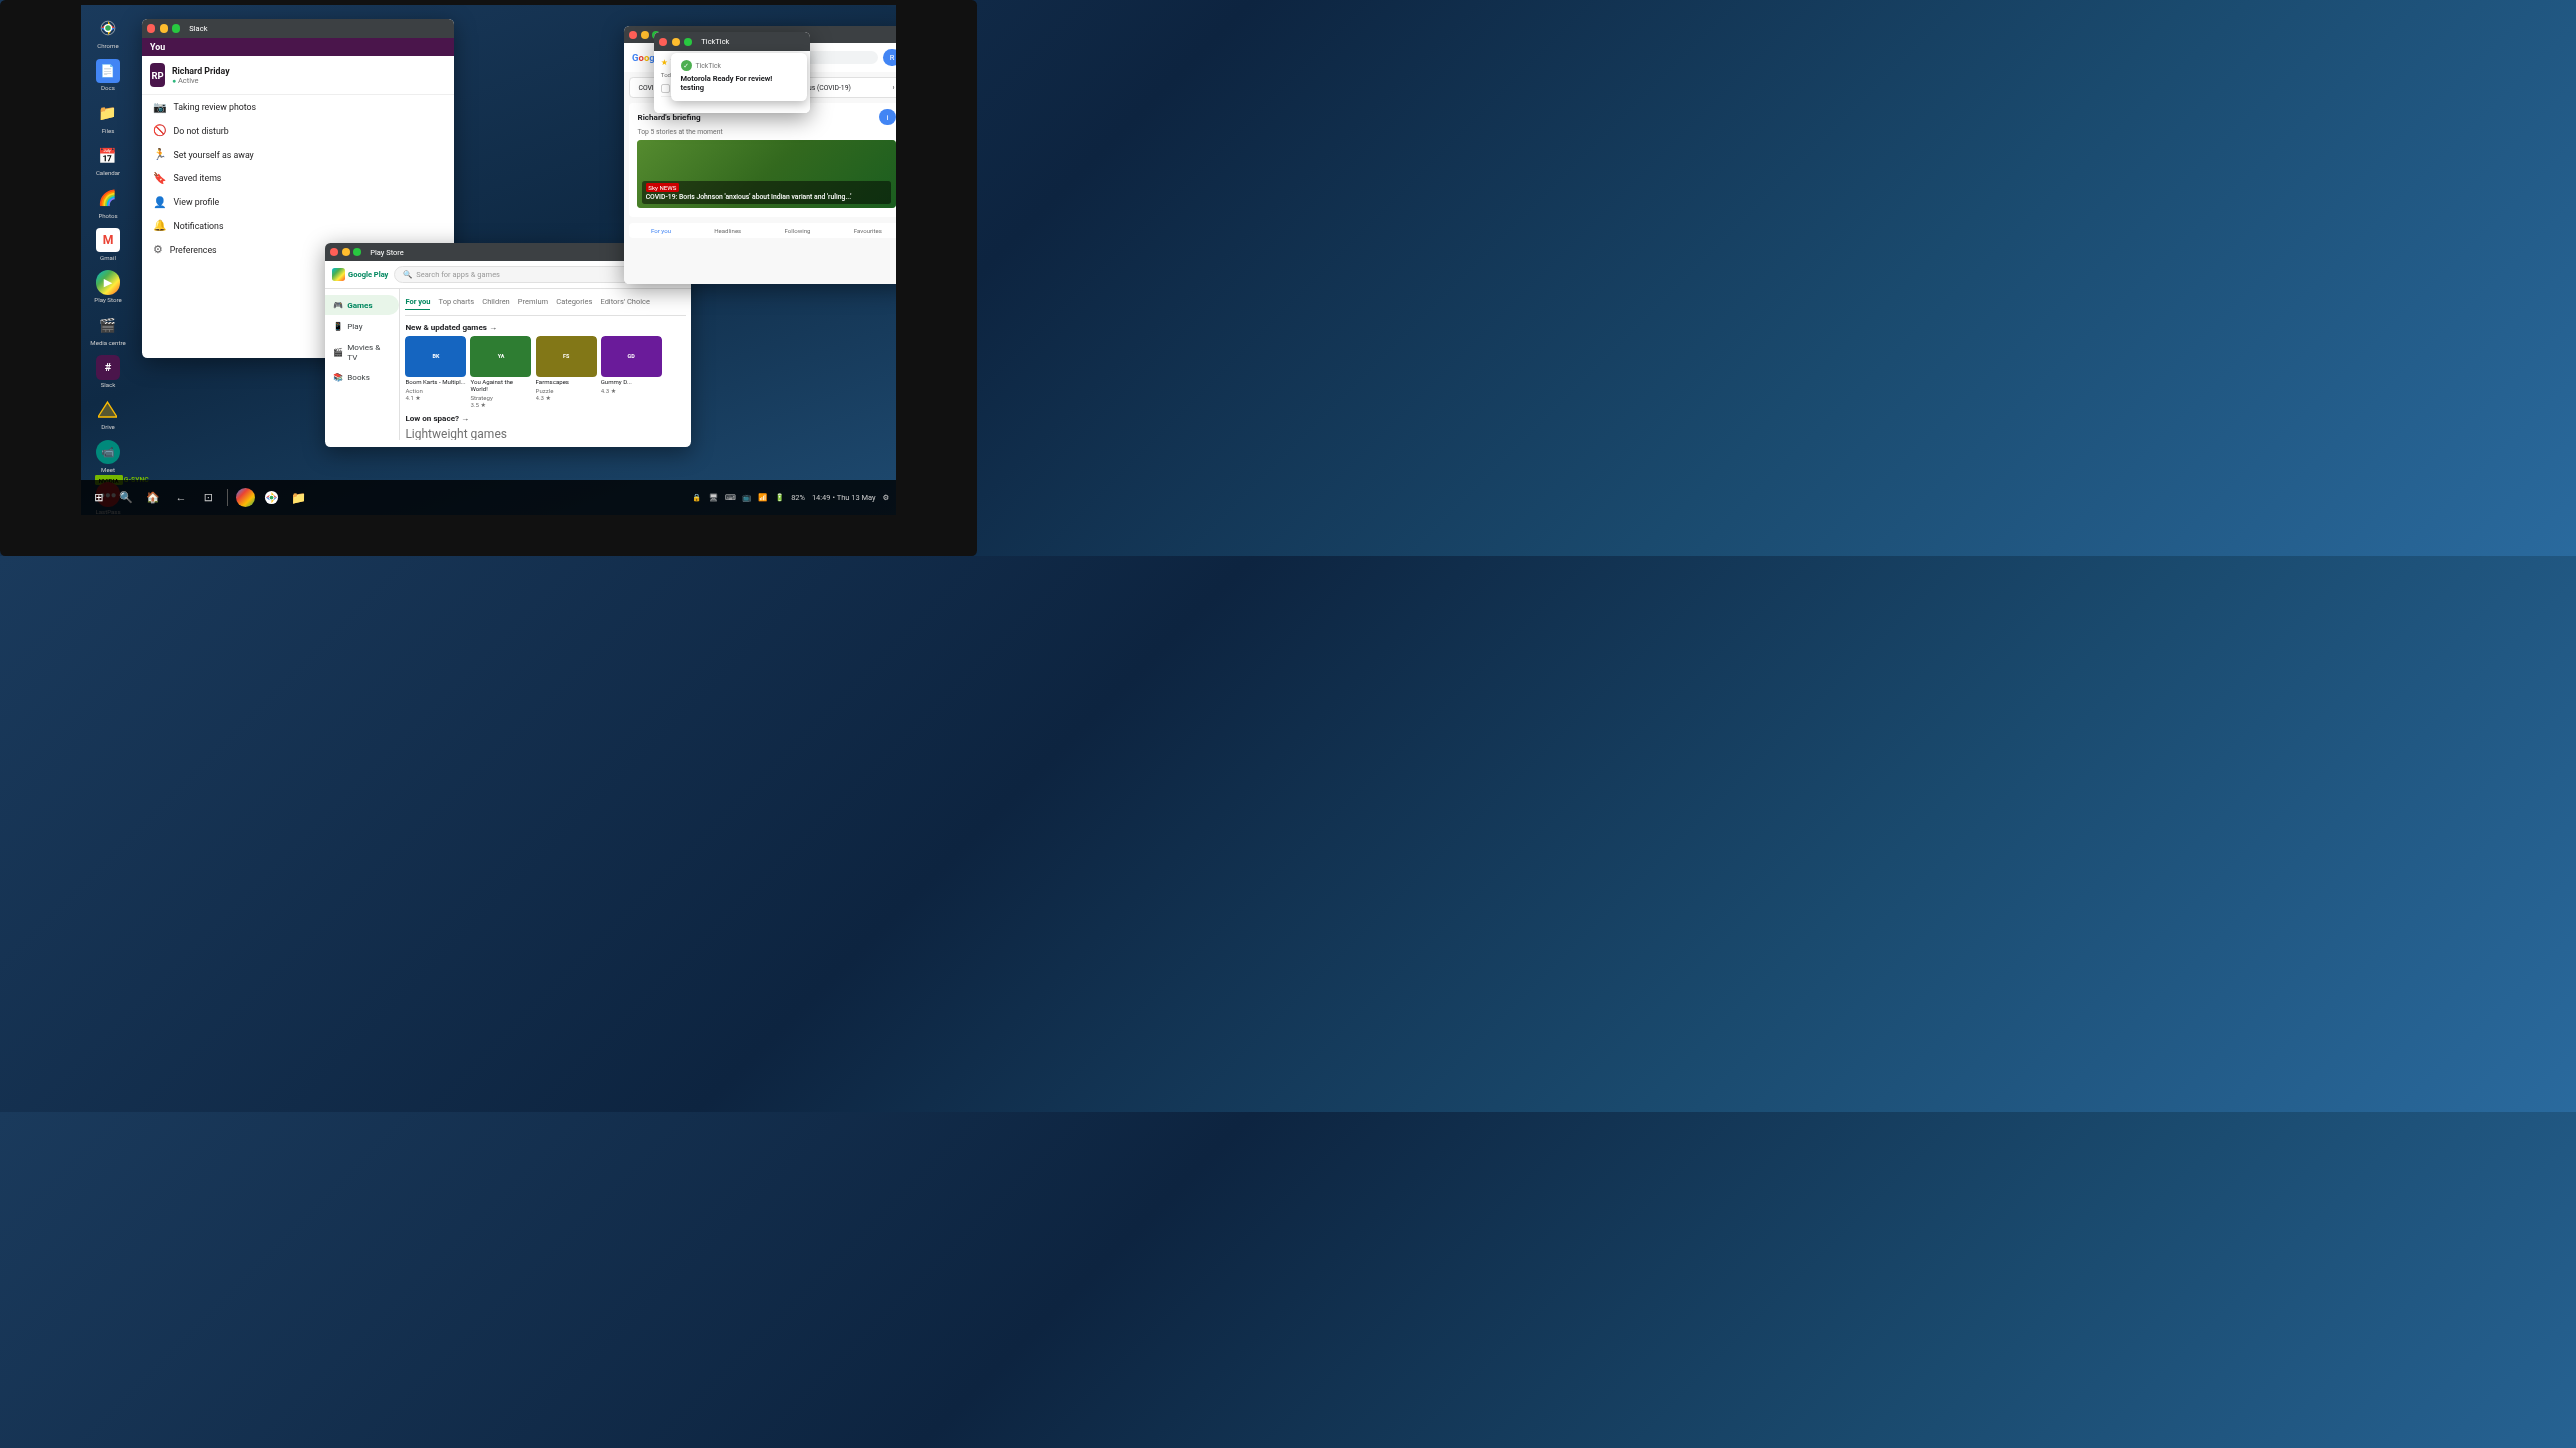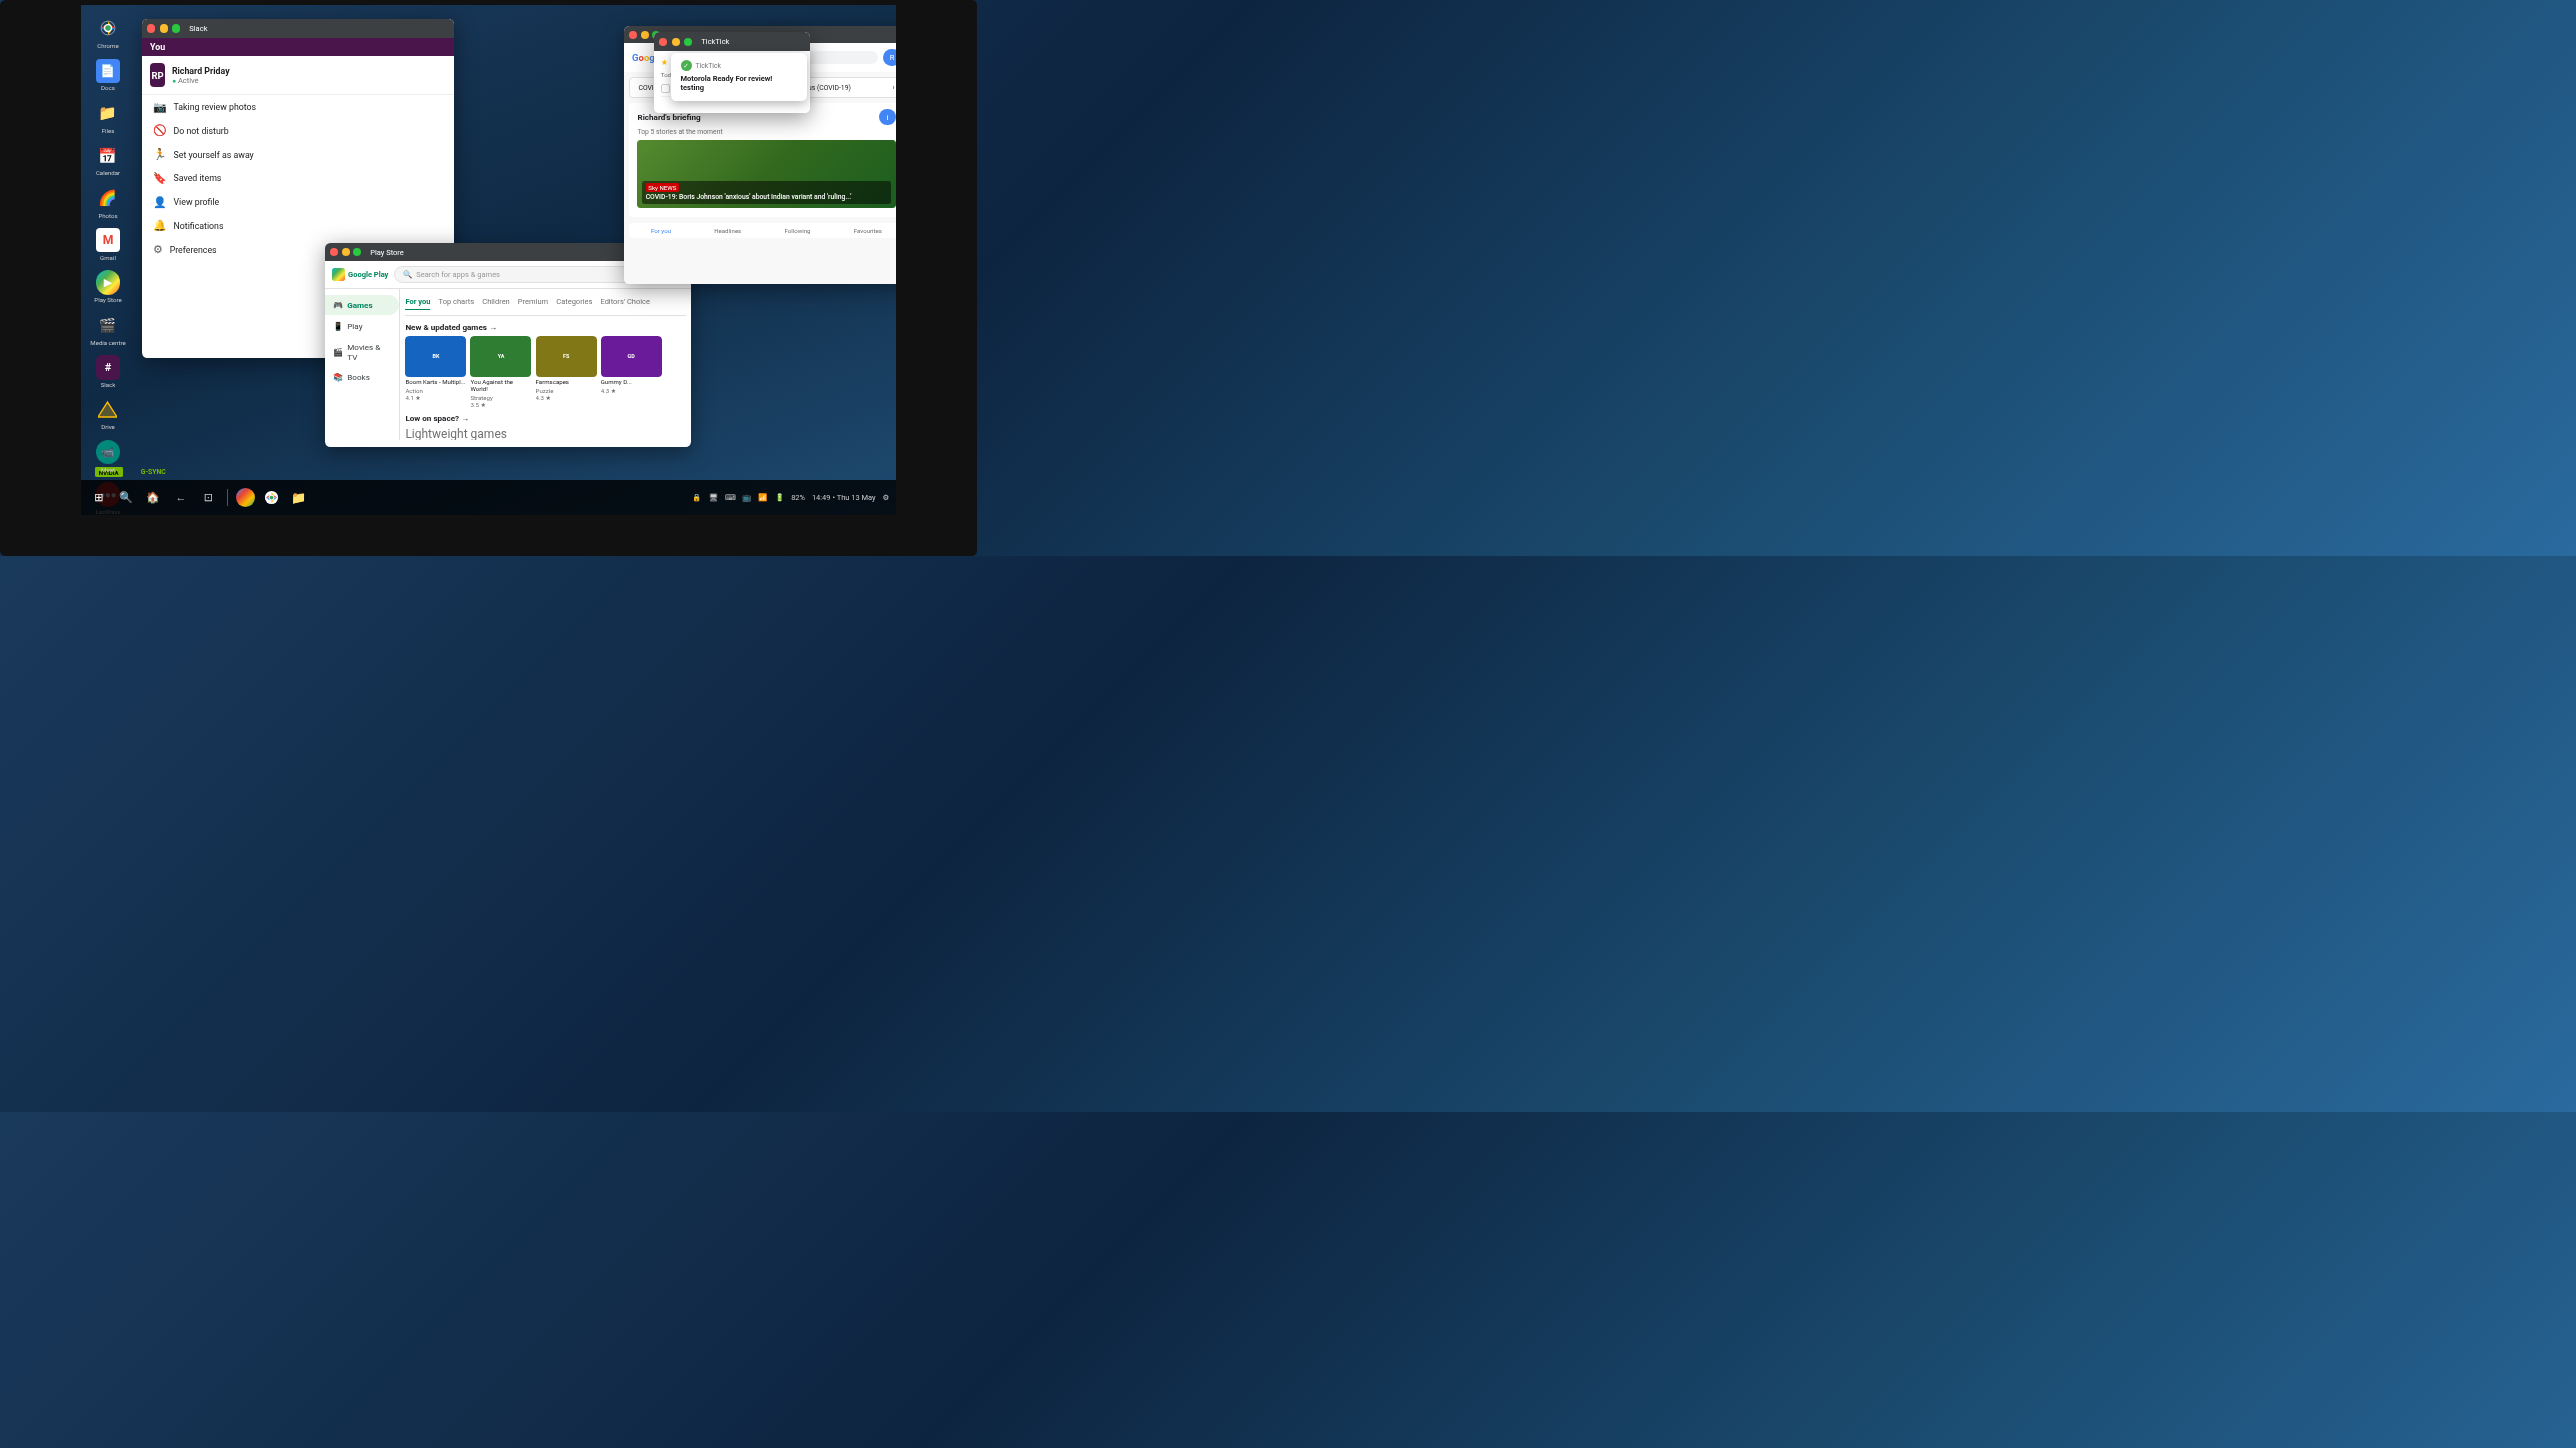--- a/index.html
+++ b/index.html
@@ -783,20 +783,20 @@
         <span>⌨</span>
         <span>📺</span>
         <span>📶</span>
         <span>🔋</span>
         <span>82%</span>
         <span>14:49 • Thu 13 May</span>
         <span>⚙</span>
       </div>
     </div>
 
-    <div style="position:absolute; bottom:38px; left:13.6px; color:#76b900; font-size:6.8px; font-weight:bold; display:flex; align-items:center; gap:18px;justify-content:flex-end;">
+    <div style="position:absolute; bottom:30px; left:13.6px; color:#76b900; font-size:6.8px; font-weight:bold; display:flex; align-items:center; gap:1px;justify-content:flex-end;">
       <div style="background:#76b900; color:#000; padding:1.4px 4.1px; border-radius:1.4px; font-size:6.1px; font-weight:bold;">NVIDIA</div>
       <span style="color:#76b900;">G-SYNC</span>
     </div>
 
   </div>
 </div>
 
 
 </body></html>

